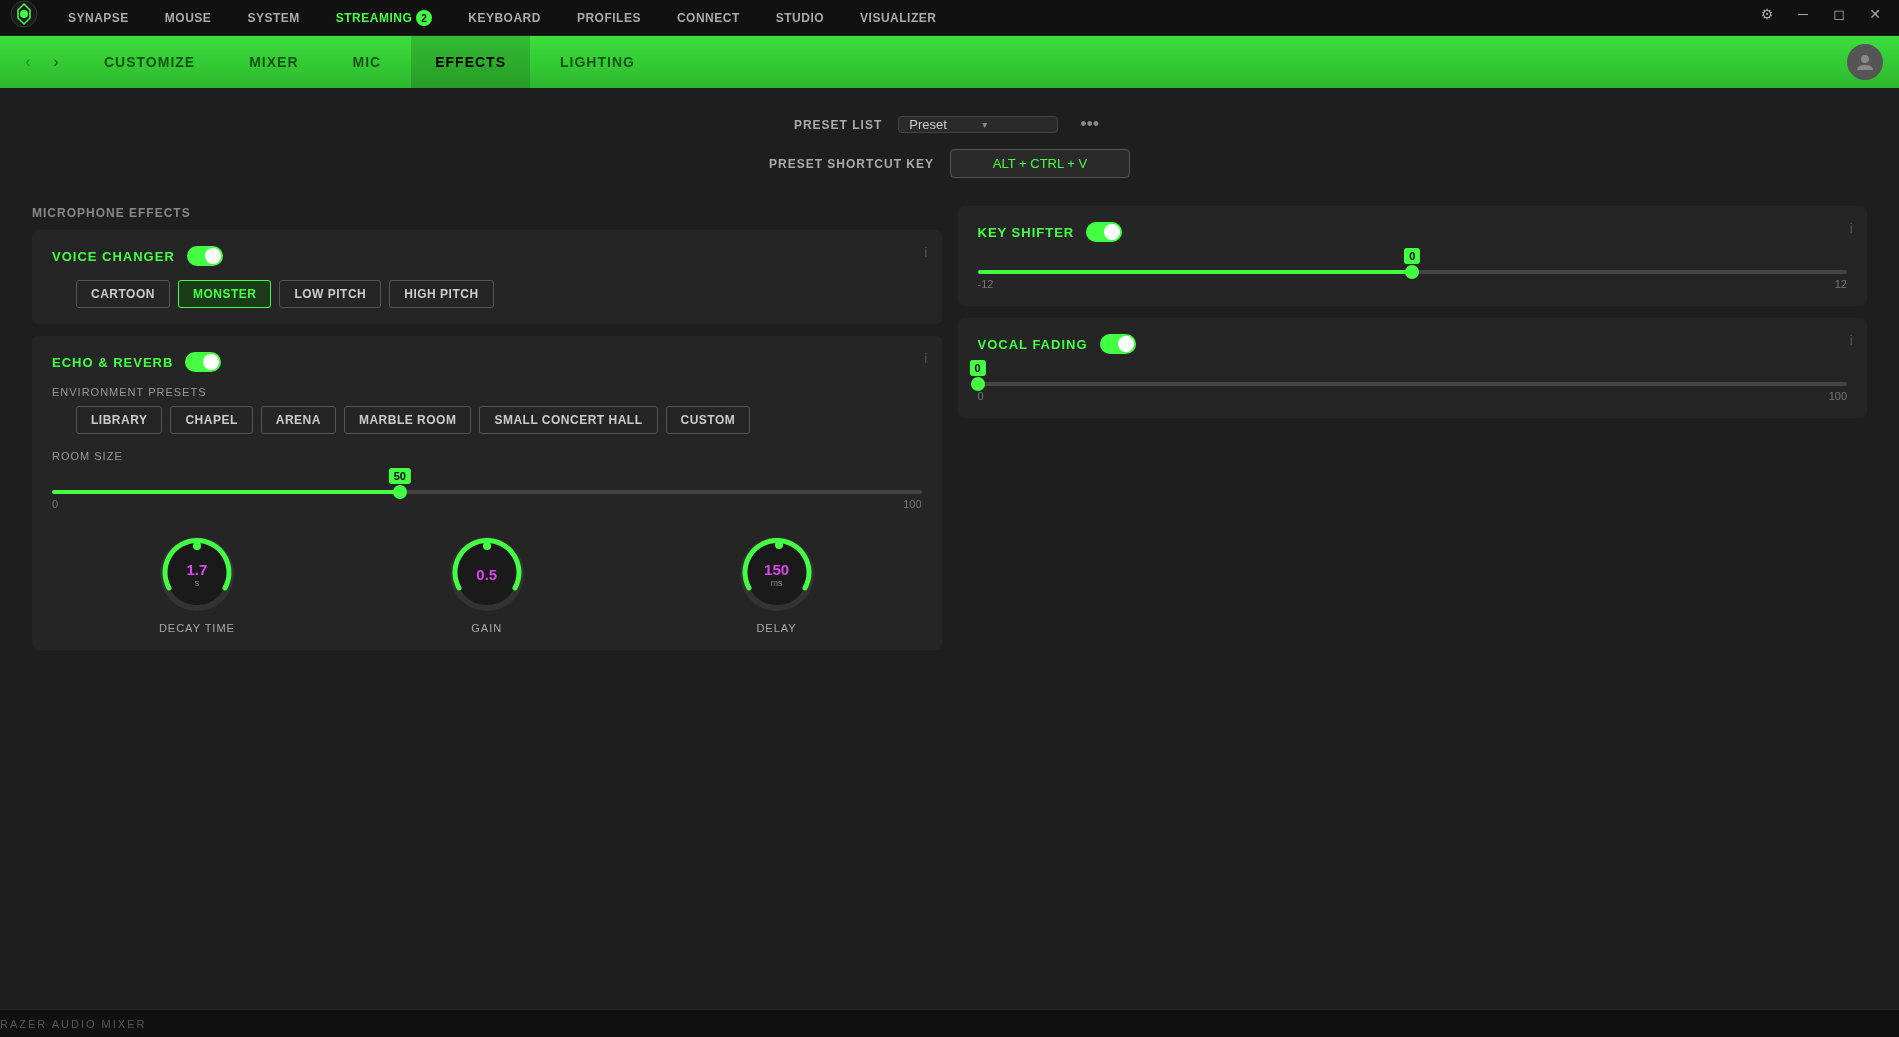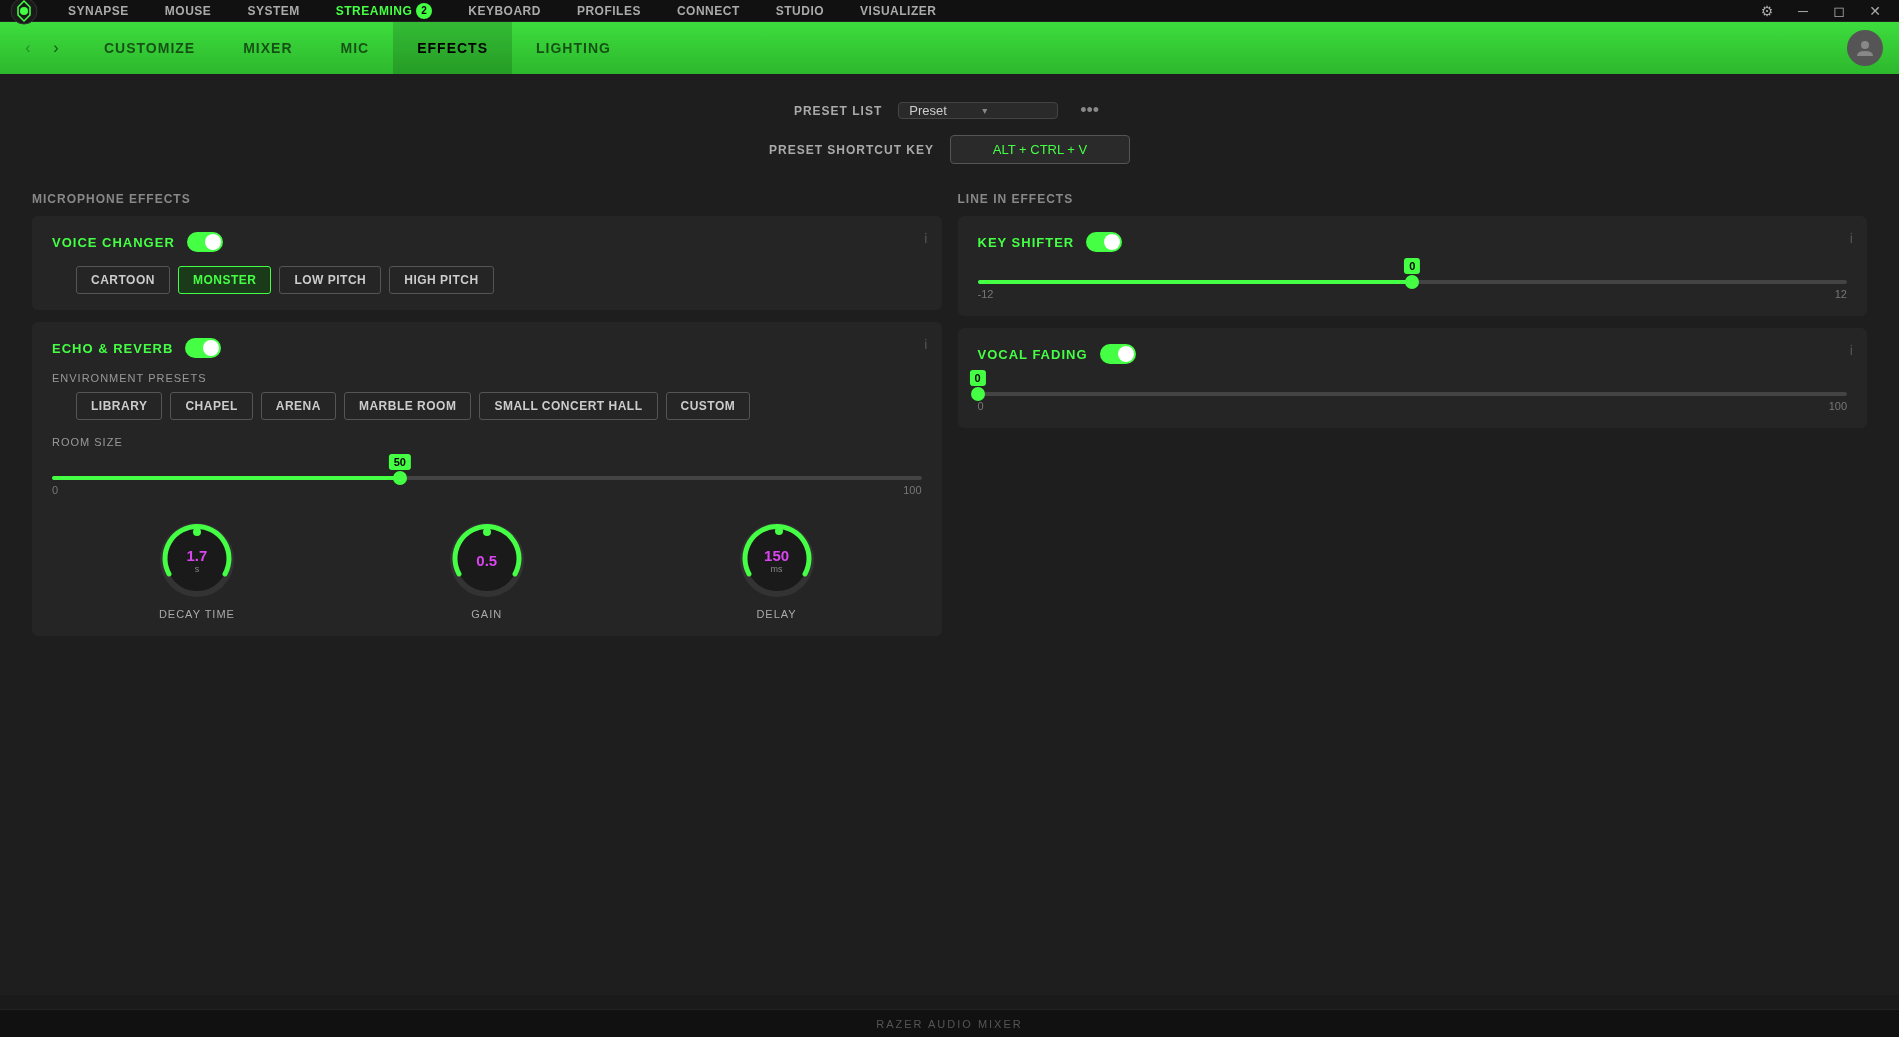--- a/index.html
+++ b/index.html
@@ -9,23 +9,23 @@
       background: #1a1a1a;
       font-family: 'Arial', sans-serif;
       color: #ccc;
       overflow: hidden;
       user-select: none;
     }
 
     
     .top-nav {
       display: flex;
-      align-items: center;
+      align-items: flex-start;
       background: #111;
-      height: 22px;
+      height: 36px;
       padding: 0 10px;
       border-bottom: 1px solid #222;
     }
     .top-nav-logo {
       width: 28px;
       height: 28px;
       margin-right: 12px;
     }
     .top-nav-items {
       display: flex;
@@ -94,21 +94,21 @@
       display: flex;
       align-items: center;
       justify-content: center;
       color: rgba(0,0,0,0.6);
       font-size: 16px;
       cursor: pointer;
     }
     .sub-nav-arrow.disabled { color: rgba(0,0,0,0.3); }
     .sub-nav-items {
       display: flex;
-      gap: 0;
+      gap: 6px;
       flex: 1;
     }
     .sub-nav-item {
       padding: 0 24px;
       height: 52px;
       display: flex;
       align-items: center;
       font-size: 14px;
       font-weight: 700;
       color: rgba(0,0,0,0.6);
@@ -402,21 +402,20 @@
     
     .footer {
       position: fixed;
       bottom: 0;
       left: 0;
       right: 0;
       height: 28px;
       background: #111;
       display: flex;
       align-items: center;
-      justify-content: center;
       border-top: 1px solid #222;
     }
     .footer-text {
       font-size: 11px;
       color: #555;
       letter-spacing: 2px;
     }
   </style>
 </head>
 <body>
@@ -585,21 +584,20 @@
                 <span class="unit">ms</span>
               </div>
             </div>
             <span class="knob-label">DELAY</span>
           </div>
         </div>
       </div>
     </div>
 
     <div class="effects-col">
-      <div class="effects-col-title">LINE IN EFFECTS</div>
 
       <div class="effect-card">
         <div class="card-info-icon">ℹ</div>
         <div class="effect-card-header">
           <span class="effect-title">KEY SHIFTER</span>
           <div class="toggle">
             <div class="toggle-knob"></div>
           </div>
         </div>
         <div class="slider-section">

